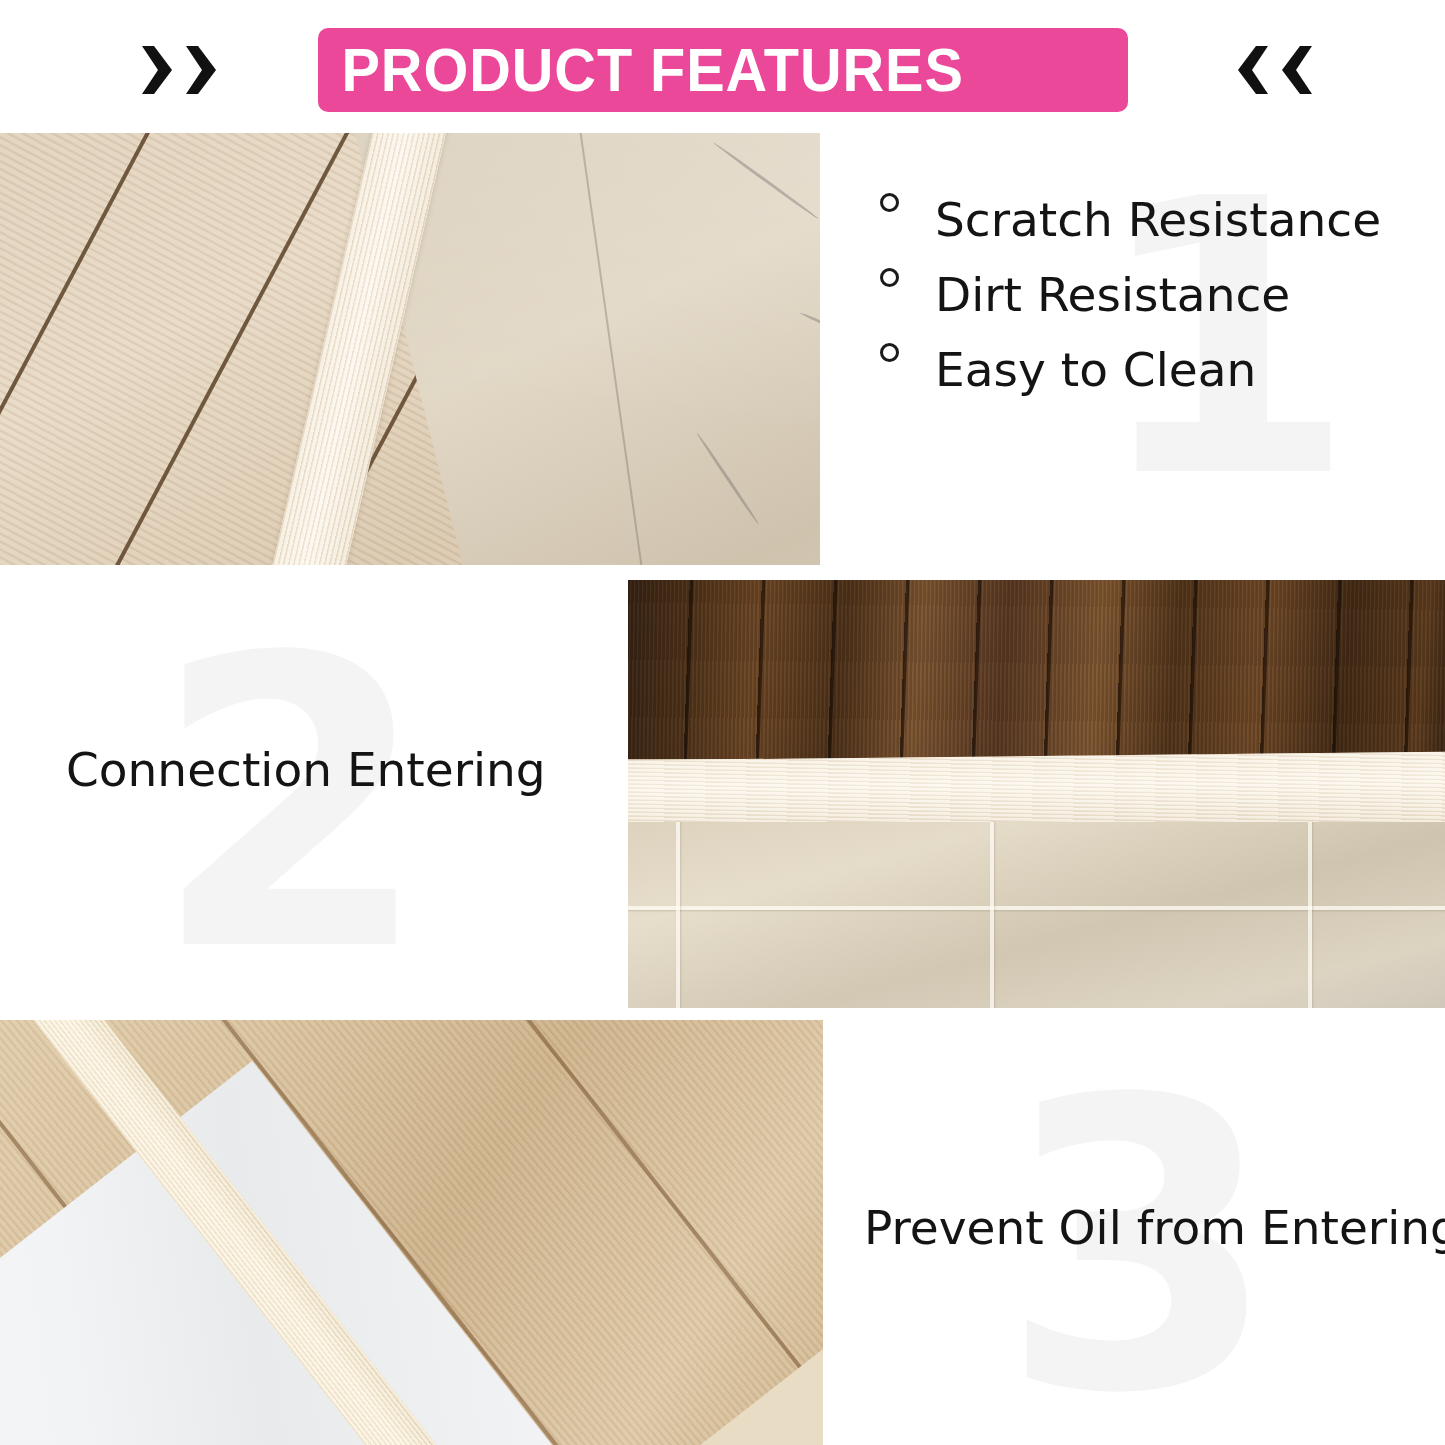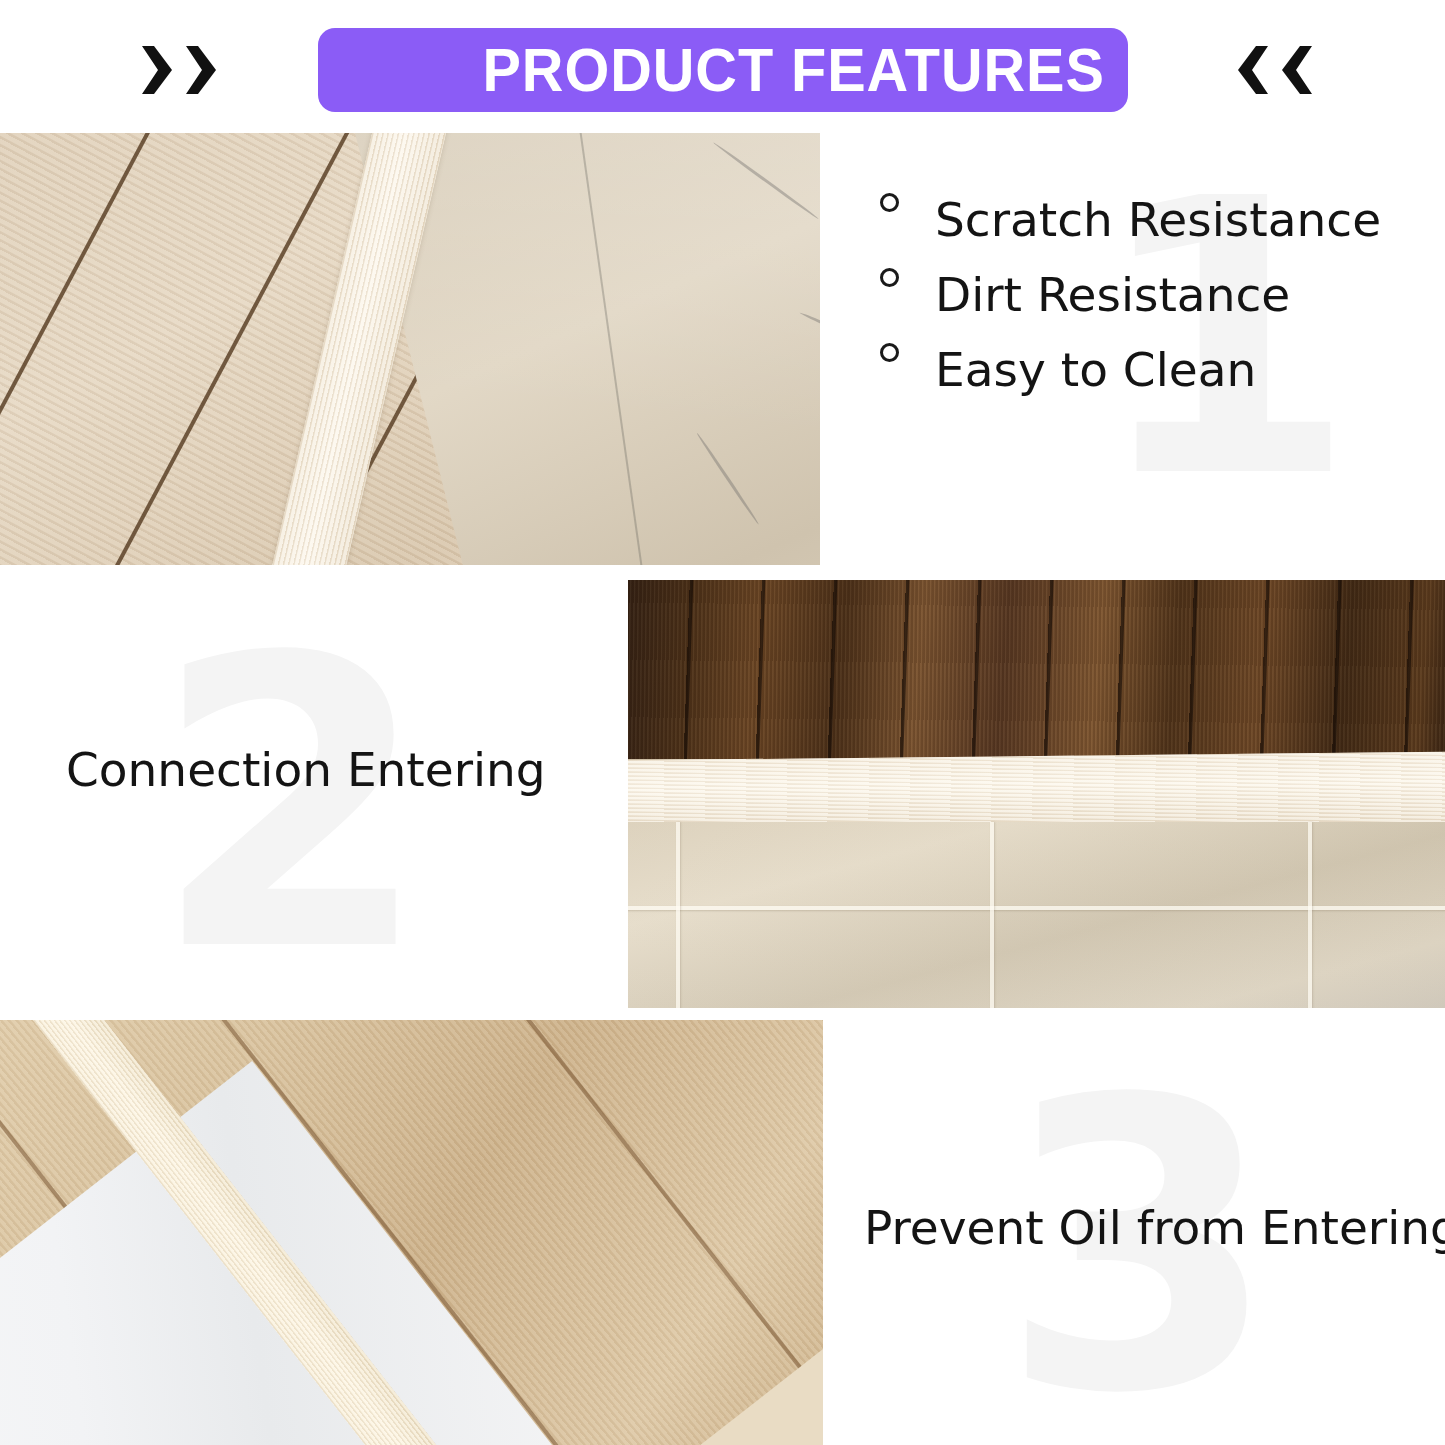--- a/index.html
+++ b/index.html
@@ -22,25 +22,25 @@
     left: 0; top: 0;
     width: 1445px;
     height: 133px;
   }
   .title-plate {
     position: absolute;
     left: 318px;
     top: 28px;
     width: 810px;
     height: 84px;
-    background: #8b5cf6;
-    border-radius: 17px;
+    background: #ec4899;
+    border-radius: 10px;
     display: flex;
     align-items: center;
-    justify-content: flex-end;
+    justify-content: flex-start;
   }
   .title-text {
     color: #ffffff;
     font-family: "Liberation Sans", sans-serif;
     font-weight: bold;
     font-size: 62px;
     letter-spacing: 1px;
     line-height: 1;
     transform: scaleX(0.93);
     white-space: nowrap;

